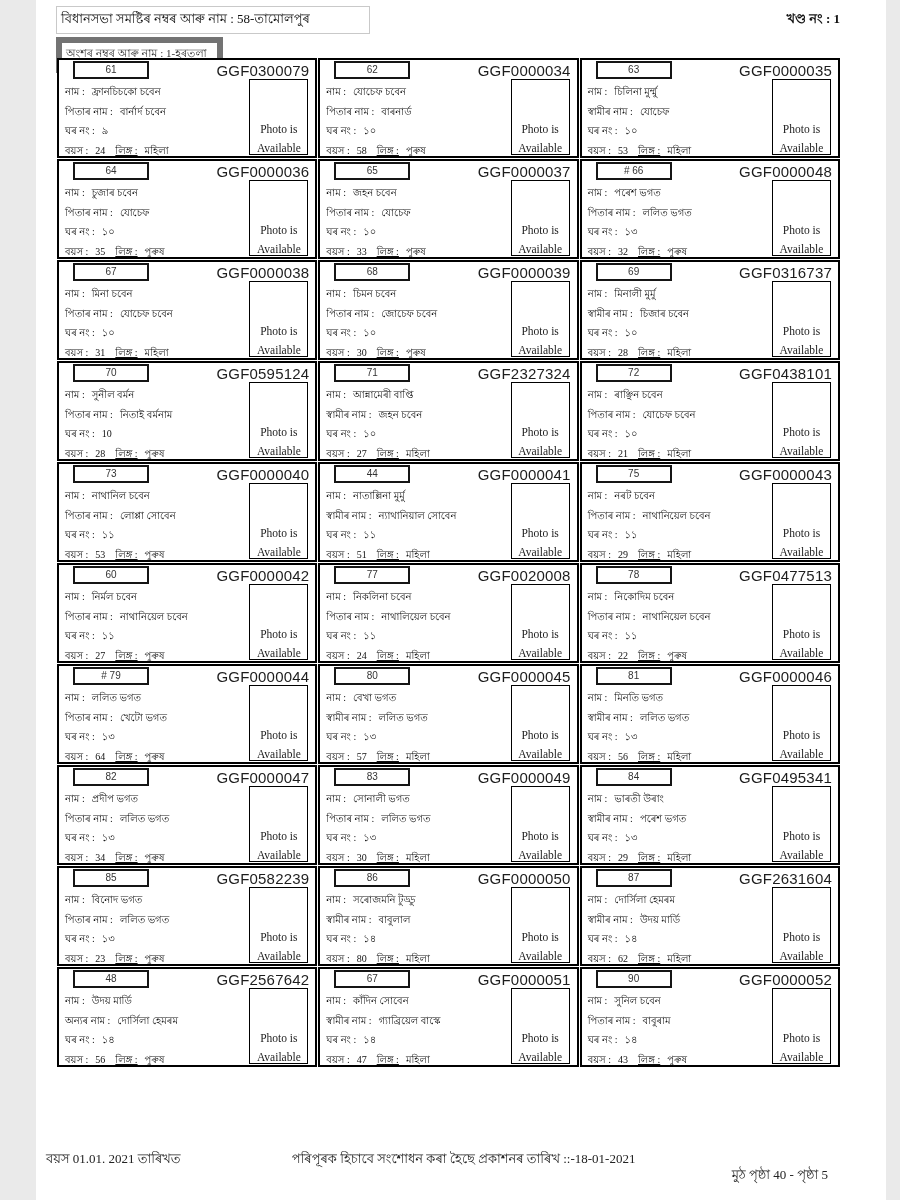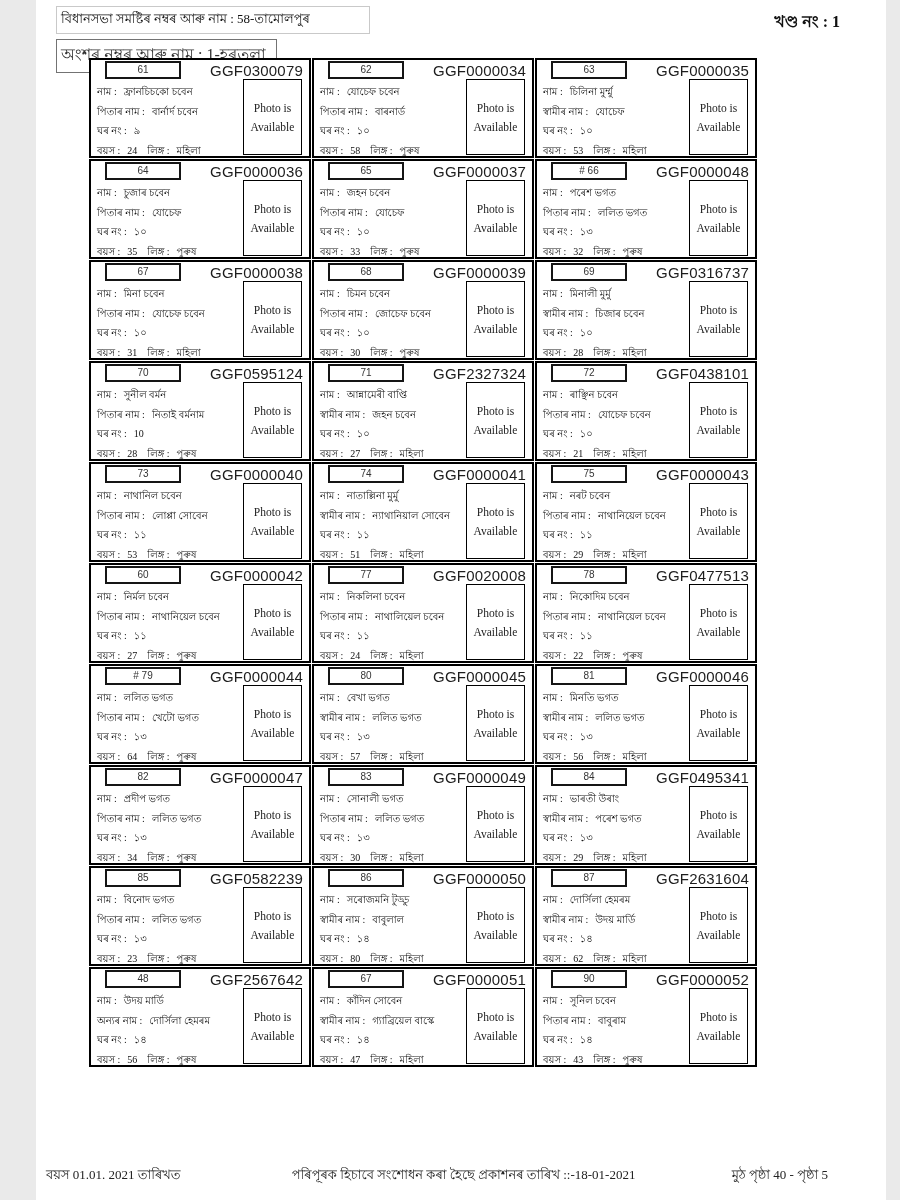--- a/index.html
+++ b/index.html
@@ -13,64 +13,64 @@
   .edge-right{right:0;width:14px;}
 
   .page{position:absolute;left:36px;right:14px;top:0;bottom:0;background:#fff;}
 
   .header{position:absolute;left:20px;right:24px;top:6px;}
   .header-line1{display:flex;justify-content:space-between;align-items:flex-start;gap:40px;}
   .header-box{
     border:1px solid #c9c9c9;padding:2px 8px 3px 4px;font-size:13px;
     min-width:300px;
   }
-  .header-right{font-size:16px;font-weight:bold;padding-top:3px;padding-right:22px;}
+  .header-right{font-size:13px;font-weight:bold;padding-top:3px;padding-right:22px;}
   .header-line2{
-    border:1px solid #737373;display:inline-block;margin-top:3px;
-    padding:2px 10px 3px 4px;font-size:16px;color:#333;
+    border:6px solid #737373;display:inline-block;margin-top:3px;
+    padding:2px 10px 3px 4px;font-size:11px;color:#333;
   }
 
   .grid{
-    position:absolute;left:21px;top:58px;width:668px;
+    position:absolute;left:21px;top:58px;width:783px;
     display:grid;grid-template-columns:repeat(3,1fr);
-    grid-auto-rows:100px;gap:1px 1px;margin-left:32px;
+    grid-auto-rows:100px;gap:1px 1px;
   }
   .card{
     border:2px solid #000;background:#fff;position:relative;
     padding:1px 4px 0 6px;box-sizing:border-box;
   }
   .card-top{position:relative;height:16px;}
   .serial-box{
     position:absolute;left:8px;top:0;width:72px;height:14px;
     border:2px solid #151515;font-family:"Liberation Sans",sans-serif;
     font-size:10px;text-align:center;line-height:14px;color:#333;background:#fff;
   }
   .epic{
     position:absolute;right:2px;top:1px;
     font-family:"Liberation Sans","DejaVu Sans",sans-serif;
     font-size:15px;color:#1d1d1d;letter-spacing:0.2px;
   }
   .card-lines{margin-top:5px;font-size:10px;line-height:19.5px;max-width:185px;}
   .lbl{color:#111;}
   .val{margin-left:7px;}
-  .gender-lbl{margin-left:10px;}
+  .gender-lbl{margin-left:10px;text-decoration:underline;}
   .photo-box{
     position:absolute;right:7px;top:19px;width:57px;height:74px;
     border:1px solid #000;display:flex;flex-direction:column;
-    align-items:center;justify-content:center;gap:7px;
+    align-items:center;justify-content:flex-end;gap:7px;
     font-family:"Liberation Serif",serif;font-size:11.5px;color:#222;
     text-align:center;background:#fff;
   }
 
   .footer{
     position:absolute;left:10px;right:10px;bottom:14px;
     display:flex;justify-content:space-between;font-size:13px;color:#222;
   }
   .footer .f-center{margin-left:15px;}
-  .footer .f-right{padding-right:48px;}
+  .footer .f-right{padding-right:48px;margin-top:16px;}
 </style>
 </head>
 <body>
 
 <div class="edge-strip edge-left"></div>
 <div class="edge-strip edge-right"></div>
 
 <div class="page">
 
   <div class="header">
@@ -402,21 +402,21 @@
       </div>
     </div>
     <div class="photo-box">
       <span>Photo is</span>
       <span>Available</span>
     </div>
   </div>
 
   <div class="card">
     <div class="card-top">
-      <div class="serial-box">74</div>
+      <div class="serial-box">44</div>
       <div class="epic">GGF0000041</div>
     </div>
     <div class="card-lines">
       <div>
         <span class="lbl">নাম :</span><span class="val">নাতাল্লিনা মুৰ্মু</span>
       </div>
       <div>
         <span class="lbl">স্বামীৰ নাম :</span><span class="val">ন্যাথানিয়াল সোবেন</span>
       </div>
       <div>

